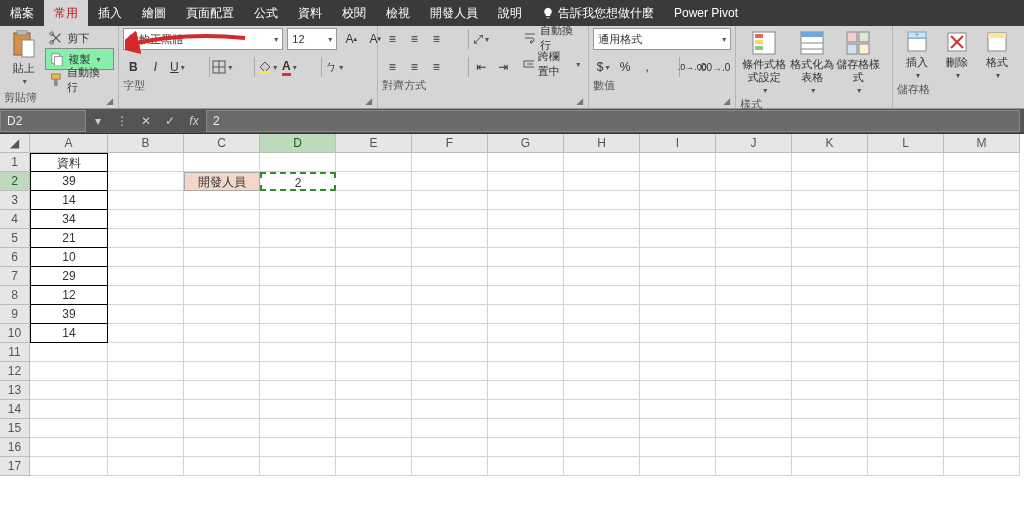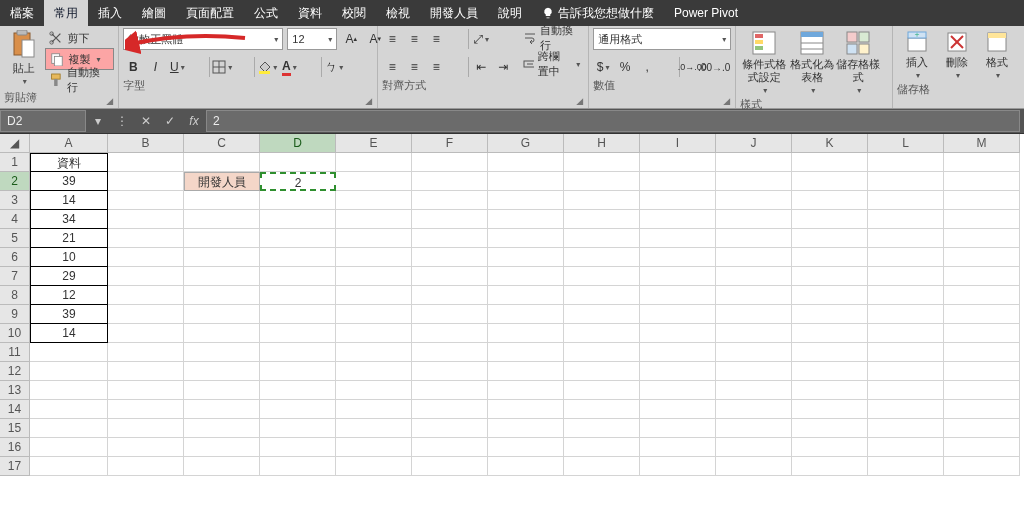--- a/index.html
+++ b/index.html
@@ -1,18 +1,18 @@
 <!DOCTYPE html>
 <html><head>
 <meta charset="utf-8">
 <style>
   html,body{margin:0;padding:0;font-family:"Microsoft JhengHei","Segoe UI",sans-serif;font-size:12px;background:#fff;color:#333;width:1024px;height:507px;overflow:hidden}
   .titlebar-tabs{height:26px;background:#3a3a3a;color:#eee;display:flex;align-items:center;}
   .tab{padding:0 10px;height:26px;line-height:26px;cursor:default;color:#fff;font-size:12px}
-  .tab.active{background:#d5d5d5;color:#0f172a}
+  .tab.active{background:#d5d5d5;color:#b91c1c}
   .tell-me svg{vertical-align:-2px;margin-right:4px}
 
   .ribbon{height:82px;background:#d5d5d5;display:flex;border-bottom:1px solid #999;position:relative}
   .group{display:flex;flex-direction:column;justify-content:space-between;border-right:1px solid #b5b5b5;padding:2px 4px 0 4px;position:relative}
   .group-body{flex:1;display:flex;align-items:flex-start}
   .group-label{text-align:left;font-size:11px;color:#555;padding-bottom:16px}
   .dl{position:absolute;right:2px;bottom:2px;width:10px;height:10px;font-size:9px;color:#777}
 
   .big-btn{display:flex;flex-direction:column;align-items:center;justify-content:center;width:40px;padding-top:2px;font-size:11px;text-align:center;line-height:13px}
   .big-btn svg{margin-bottom:2px}
@@ -86,21 +86,21 @@
       </div>
       <div class="stack" style="margin-left:2px">
         <div class="small-btn">
           <svg width="14" height="14" viewBox="0 0 16 16">
               <path stroke="#555" stroke-width="1.5" fill="none" d="M3 3l10 10M13 3L3 13"></path>
               <circle cx="3" cy="13" r="2" fill="none" stroke="#555"></circle>
               <circle cx="3" cy="3" r="2" fill="none" stroke="#555"></circle>
             </svg>
           <span>剪下</span>
         </div>
-        <div class="small-btn" style="background:#fca5a5;border:1px solid #888">
+        <div class="small-btn" style="background:#86efac;border:1px solid #888">
           <svg width="14" height="14" viewBox="0 0 16 16">
               <rect x="2" y="2" width="9" height="11" fill="#fff" stroke="#888"></rect>
               <rect x="5" y="5" width="9" height="11" fill="#fff" stroke="#888"></rect>
             </svg>
           <span>複製</span>
             <span class="caret">▾</span>
         </div>
         <div class="small-btn">
           <svg width="14" height="14" viewBox="0 0 16 16">
               <rect x="3" y="1" width="10" height="6" fill="#e6b85c" stroke="#a07a2a"></rect>

